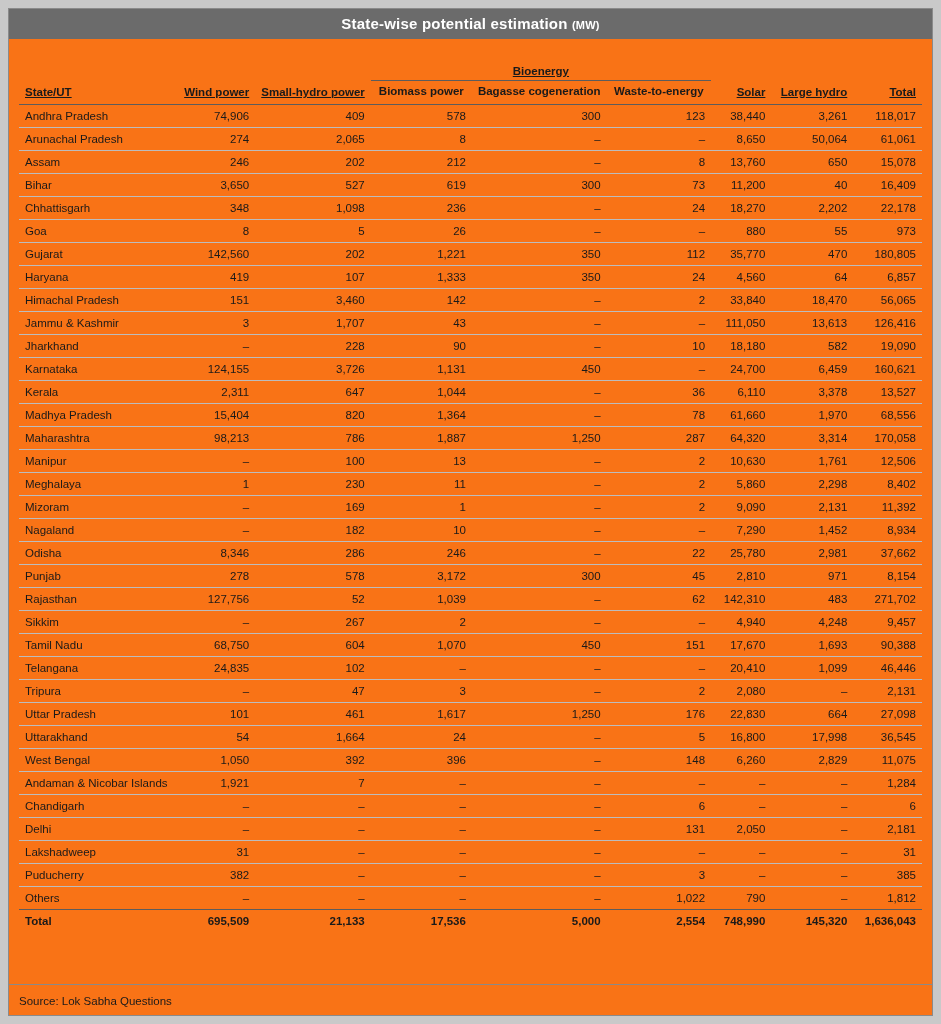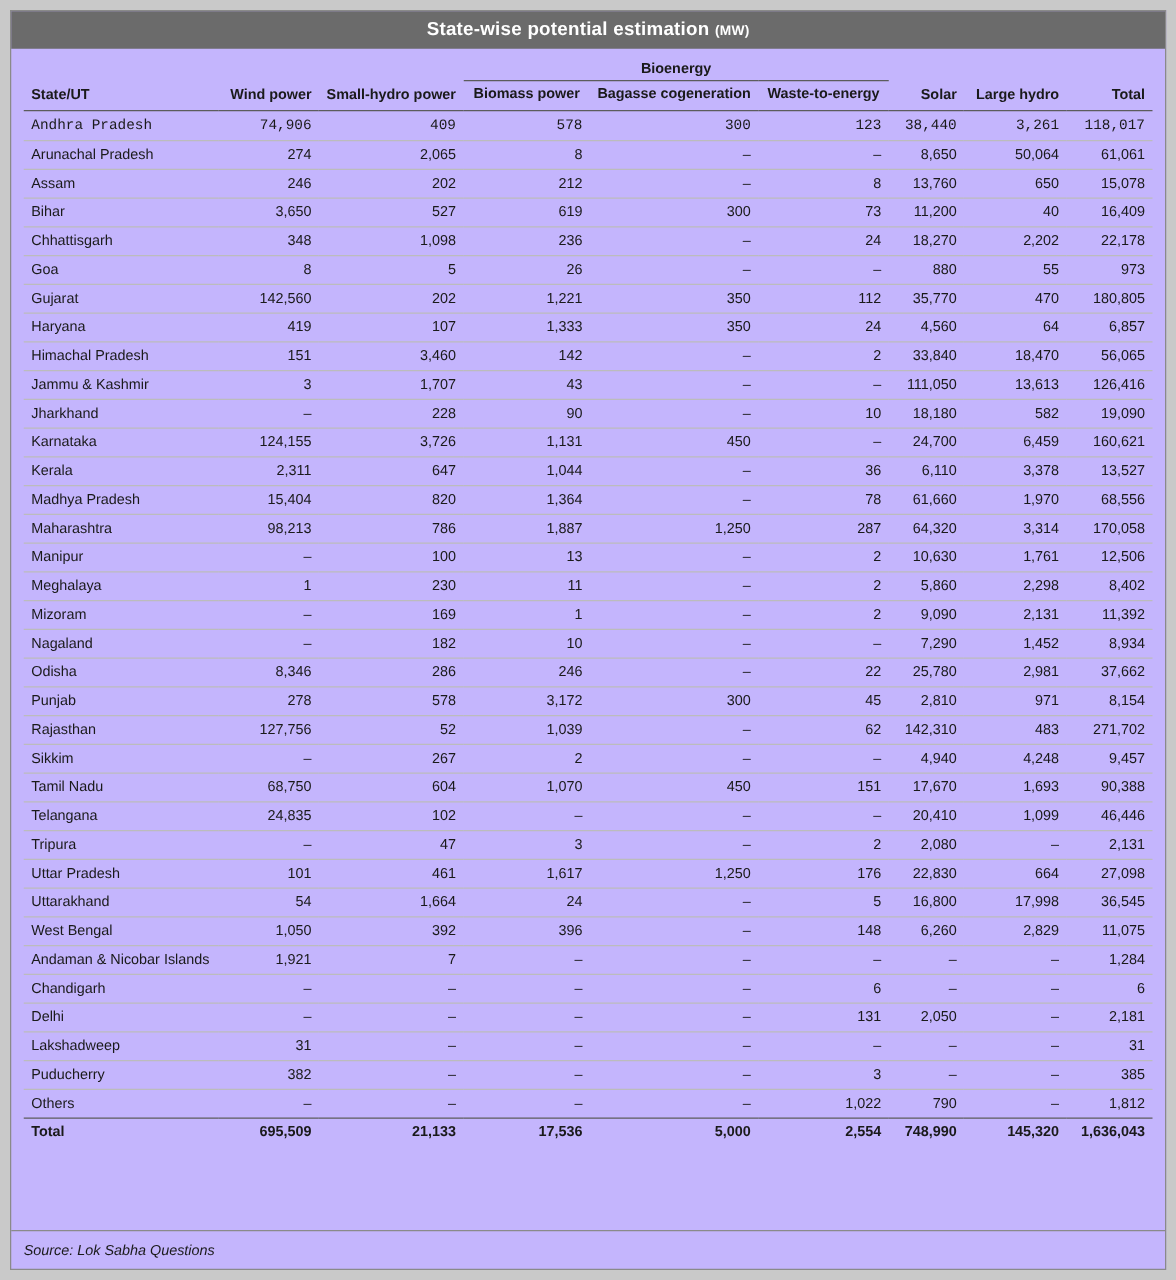--- a/index.html
+++ b/index.html
@@ -12,21 +12,21 @@
     color: #1a1a1a;
   }
   .page {
     width: 941px;
     height: 1024px;
     box-sizing: border-box;
     background: #c9c9c9;
     padding: 8px;
   }
   .card {
-    background: #c4b5fd;
+    background: #f97316;
     border: 1px solid #8a8a8a;
     box-sizing: border-box;
     width: 925px;
     height: 1008px;
     display: flex;
     flex-direction: column;
   }
   .title-bar {
     background: #6b6b6b;
     color: #ffffff;
@@ -52,22 +52,23 @@
     font-size: 11.5px;
   }
   thead th {
     font-weight: bold;
     color: #1a1a1a;
     padding: 6px 6px 5px 6px;
     vertical-align: bottom;
     white-space: nowrap;
   }
   thead tr.row1 th {
-    padding-top: 10px;
+    padding-top: 26px;
     padding-bottom: 6px;
+    text-decoration: underline;
   }
   thead tr.row1 th.bio-group {
     text-align: center;
     border-bottom: 1px solid #5c5c5c;
     padding-bottom: 3px;
   }
   thead tr.row2 th {
     padding-top: 4px;
     padding-bottom: 7px;
     text-align: center;
@@ -78,33 +79,31 @@
   th.right, td.right {
     text-align: right;
   }
   tbody td {
     padding: 5px 6px;
     border-top: 1px solid #bcbcbc;
     white-space: nowrap;
   }
   tbody tr:first-child td {
     border-top: 1px solid #5c5c5c;
-    font-family: Liberation Mono, monospace;
   }
   tbody tr.total-row td {
     font-weight: bold;
     border-top: 1px solid #5c5c5c;
   }
   .col-state { width: 150px; margin-top: 25px; }
   .col-num { width: 92px; }
   .col-bio { width: 116px; }
   .col-waste { width: 110px; }
   .source {
     font-size: 11.5px;
-    font-style: italic;
     padding: 10px 10px 8px 10px;
     border-top: 1px solid #8a8a8a;
     color: #1a1a1a;
   }
 </style>
 </head>
 <body>
 
 <div class="page">
   <div class="card">

